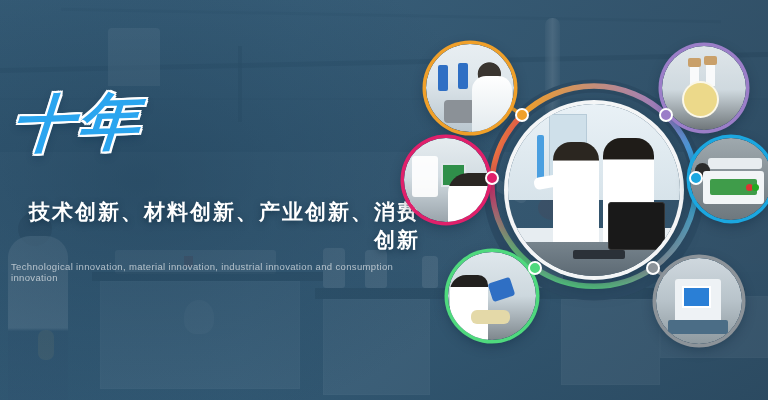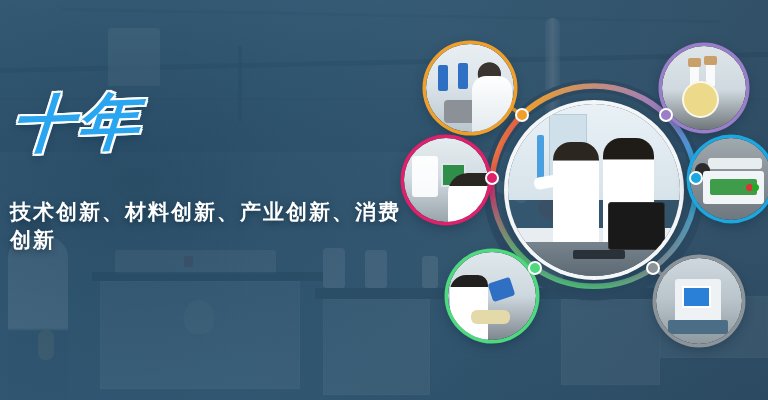--- a/index.html
+++ b/index.html
@@ -85,21 +85,21 @@
                           0 4px 9px rgba(0,40,70,.45);
              transform:skewX(-6deg) rotate(-2deg); }
   .mo { position:absolute; left:122px; top:2px; font-size:33px; line-height:1;
         color:#ffffff; font-weight:700; letter-spacing:5px;
         text-shadow:0 2px 6px rgba(0,30,50,.5); }
   .focus { position:absolute; left:122px; top:50px; font-size:23px; line-height:1;
            color:#ffffff; font-weight:700; letter-spacing:3px;
            text-shadow:0 2px 6px rgba(0,30,50,.5); }
 
   .innov { margin-top:16px; padding-left:10px; font-size:21px; color:#ffffff;
-           font-weight:700; letter-spacing:2px; text-shadow:0 2px 6px rgba(0,30,50,.55); }
+           font-weight:700; letter-spacing:2px; text-shadow:0 2px 6px rgba(0,30,50,.55);text-align:right; }
   .innov-en { margin-top:7px; padding-left:11px; font-size:9.5px; color:rgba(255,255,255,.62);
               letter-spacing:.35px; }
 
   
   .cluster { position:absolute; left:404px; top:28px; width:364px; height:360px; }
   .cluster svg { position:absolute; inset:0; }
 
   .sat { position:absolute; border-radius:50%; overflow:hidden; }
   .sat .ph { position:absolute; inset:0; border-radius:50%; }
 
@@ -232,20 +232,21 @@
 
     <div class="tint"></div>
     <div class="tint2"></div>
   </div>
 
   <div class="copy">
     <div class="headline">
       <div class="shinian">十年</div>
     </div>
     <div class="innov">技术创新、材料创新、产业创新、消费创新</div>
+    <div class="innov-en">Technological innovation, material innovation, industrial innovation and consumption innovation</div>
   </div>
 
   <div class="cluster">
 
     <svg width="364" height="360" viewBox="0 0 364 360">
       <defs>
         <linearGradient id="gA" x1="0" y1="0" x2="1" y2="1">
           <stop offset="0%" stop-color="#f0a02a"></stop>
             <stop offset="100%" stop-color="#e0206b"></stop>
         </linearGradient>

